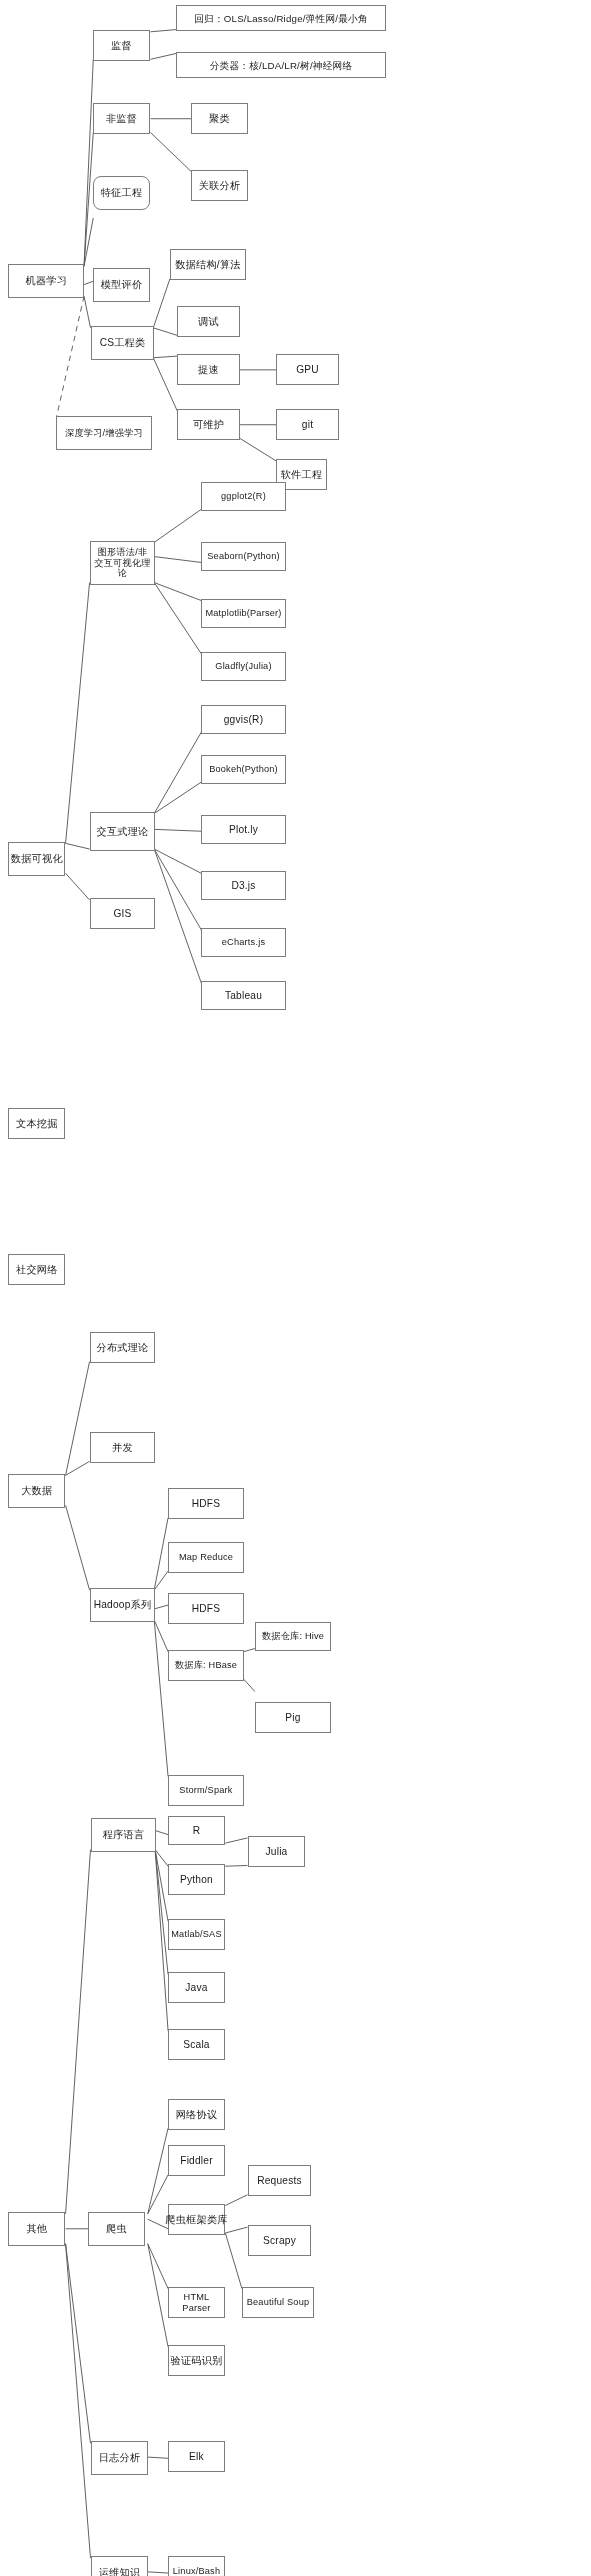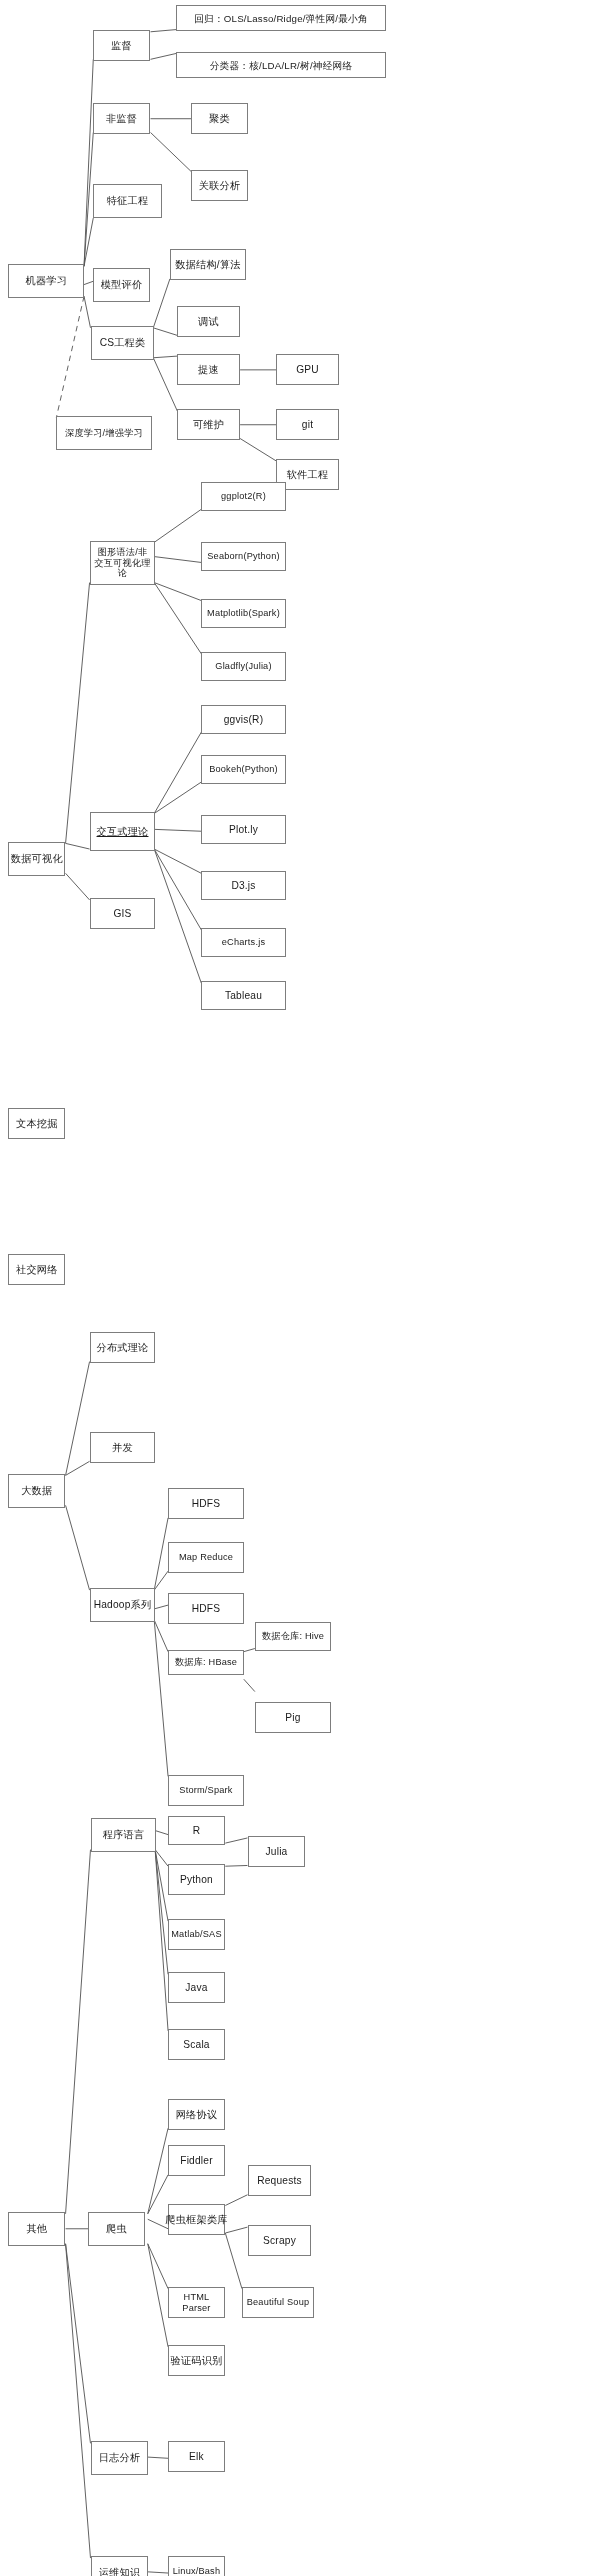--- a/index.html
+++ b/index.html
@@ -91,55 +91,55 @@
       <line x1="160" y1="2659.3" x2="182" y2="2660.6" stroke="#555555" stroke-width="1"></line>
       <line x1="160" y1="2783.5" x2="182" y2="2784.7999999999997" stroke="#555555" stroke-width="1"></line>
     </svg>
 <div class="node" style="left: 8.3px; top: 264px; width: 76px; height: 34px;">机器学习</div>
     <div class="node" style="left: 93px; top: 30px; width: 57px; height: 31px;">监督</div>
     <div class="node wide" style="left: 176px; top: 5px; width: 210px; height: 26.4px;">回归：OLS/Lasso/Ridge/弹性网/最小角</div>
     <div class="node wide" style="left: 176px; top: 52px; width: 210px; height: 26.4px;">分类器：核/LDA/LR/树/神经网络</div>
     <div class="node" style="left: 93px; top: 103px; width: 57px; height: 31px;">非监督</div>
     <div class="node" style="left: 191px; top: 103px; width: 57px; height: 31px;">聚类</div>
     <div class="node" style="left: 191px; top: 170px; width: 57px; height: 31px;">关联分析</div>
-    <div class="node" style="left: 93px; top: 184px; width: 69px; height: 34px;">特征工程</div>
+    <div class="node" style="left: 93px; top: 176px; width: 57px; height: 34px; border-radius: 8px;">特征工程</div>
     <div class="node" style="left: 93px; top: 268px; width: 57px; height: 34px;">模型评价</div>
     <div class="node" style="left: 170px; top: 249px; width: 76px; height: 31px;">数据结构/算法</div>
     <div class="node" style="left: 177px; top: 306px; width: 63px; height: 31px;">调试</div>
     <div class="node" style="left: 91px; top: 326px; width: 63px; height: 34px;">CS工程类</div>
     <div class="node" style="left: 177px; top: 354px; width: 63px; height: 31px;">提速</div>
     <div class="node" style="left: 276px; top: 354px; width: 63px; height: 31px;">GPU</div>
     <div class="node" style="left: 177px; top: 409px; width: 63px; height: 31px;">可维护</div>
     <div class="node" style="left: 276px; top: 409px; width: 63px; height: 31px;">git</div>
-    <div class="node" style="left: 276px; top: 459px; width: 63px; height: 31px;">软件工程</div>
+    <div class="node" style="left: 276px; top: 459px; width: 51px; height: 31px;">软件工程</div>
     <div class="node tiny" style="left: 56px; top: 416px; width: 96px; height: 34px;">深度学习/增强学习</div>
     <div class="node" style="left: 8.3px; top: 842px; width: 57px; height: 34px;">数据可视化</div>
     <div class="node tiny" style="left: 90px; top: 541px; width: 65px; height: 44px; white-space: normal; padding: 0px 2.8px;">图形语法/非交互可视化理论</div>
     <div class="node tiny" style="left: 201px; top: 482px; width: 85px; height: 29px;">ggplot2(R)</div>
     <div class="node tiny" style="left: 201px; top: 542px; width: 85px; height: 29px; white-space: normal; padding: 0px 2.8px;">Seaborn(Python)</div>
-    <div class="node tiny" style="left: 201px; top: 599px; width: 85px; height: 29px; white-space: normal; padding: 0px 2.8px;">Matplotlib(Spark)</div>
+    <div class="node tiny" style="left: 201px; top: 599px; width: 85px; height: 29px; white-space: normal; padding: 0px 2.8px;">Matplotlib(Parser)</div>
     <div class="node tiny" style="left: 201px; top: 652px; width: 85px; height: 29px; white-space: normal; padding: 0px 2.8px;">Gladfly(Julia)</div>
-    <div class="node" style="left: 90px; top: 812px; width: 65px; height: 39px; text-decoration: underline;">交互式理论</div>
+    <div class="node" style="left: 90px; top: 812px; width: 65px; height: 39px;">交互式理论</div>
     <div class="node" style="left: 201px; top: 705px; width: 85px; height: 29px;">ggvis(R)</div>
     <div class="node tiny" style="left: 201px; top: 755px; width: 85px; height: 29px; white-space: normal; padding: 0px 3px;">Bookeh(Python)</div>
     <div class="node" style="left: 201px; top: 815px; width: 85px; height: 29px;">Plot.ly</div>
     <div class="node" style="left: 201px; top: 871px; width: 85px; height: 29px;">D3.js</div>
     <div class="node tiny" style="left: 201px; top: 928px; width: 85px; height: 29px;">eCharts.js</div>
     <div class="node" style="left: 201px; top: 981px; width: 85px; height: 29px;">Tableau</div>
     <div class="node" style="left: 90px; top: 898px; width: 65px; height: 31px;">GIS</div>
     <div class="node" style="left: 8.3px; top: 1108px; width: 57px; height: 31px;">文本挖掘</div>
     <div class="node" style="left: 8.3px; top: 1254px; width: 57px; height: 31px;">社交网络</div>
     <div class="node" style="left: 8.3px; top: 1474px; width: 57px; height: 34px;">大数据</div>
     <div class="node" style="left: 90px; top: 1332px; width: 65px; height: 31px;">分布式理论</div>
     <div class="node" style="left: 90px; top: 1432px; width: 65px; height: 31px;">并发</div>
     <div class="node" style="left: 90px; top: 1588px; width: 65px; height: 34px;">Hadoop系列</div>
     <div class="node" style="left: 168px; top: 1488px; width: 76px; height: 31px;">HDFS</div>
     <div class="node tiny" style="left: 168px; top: 1542px; width: 76px; height: 31px;">Map Reduce</div>
     <div class="node" style="left: 168px; top: 1593px; width: 76px; height: 31px;">HDFS</div>
-    <div class="node tiny" style="left: 168px; top: 1650px; width: 76px; height: 25px;">数据库: HBase</div>
+    <div class="node tiny" style="left: 168px; top: 1650px; width: 76px; height: 31px;">数据库: HBase</div>
     <div class="node tiny" style="left: 255px; top: 1622px; width: 76px; height: 29px;">数据仓库: Hive</div>
     <div class="node" style="left: 255px; top: 1690px; width: 76px; height: 31px; margin-top: 12px;">Pig</div>
     <div class="node tiny" style="left: 168px; top: 1775px; width: 76px; height: 31px; white-space: normal; padding: 0px 2.8px;">Storm/Spark</div>
     <div class="node" style="left: 91px; top: 1818px; width: 65px; height: 34px;">程序语言</div>
     <div class="node" style="left: 168px; top: 1816px; width: 57px; height: 29px;">R</div>
     <div class="node" style="left: 248px; top: 1836px; width: 57px; height: 31px;">Julia</div>
     <div class="node" style="left: 168px; top: 1864px; width: 57px; height: 31px;">Python</div>
     <div class="node tiny" style="left: 168px; top: 1919px; width: 57px; height: 31px;">Matlab/SAS</div>
     <div class="node" style="left: 168px; top: 1972px; width: 57px; height: 31px;">Java</div>
     <div class="node" style="left: 168px; top: 2029px; width: 57px; height: 31px;">Scala</div>

